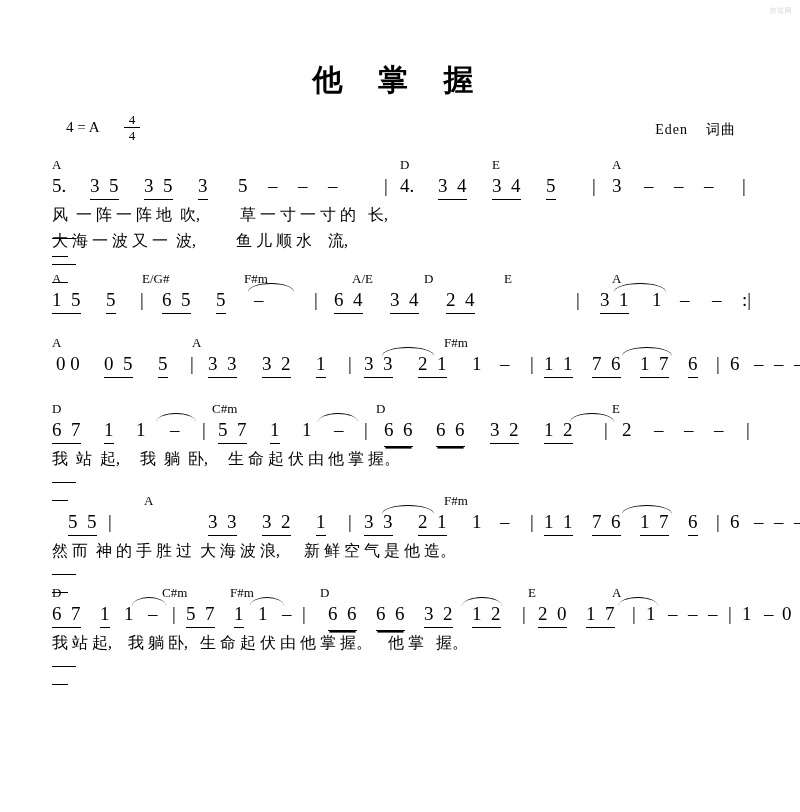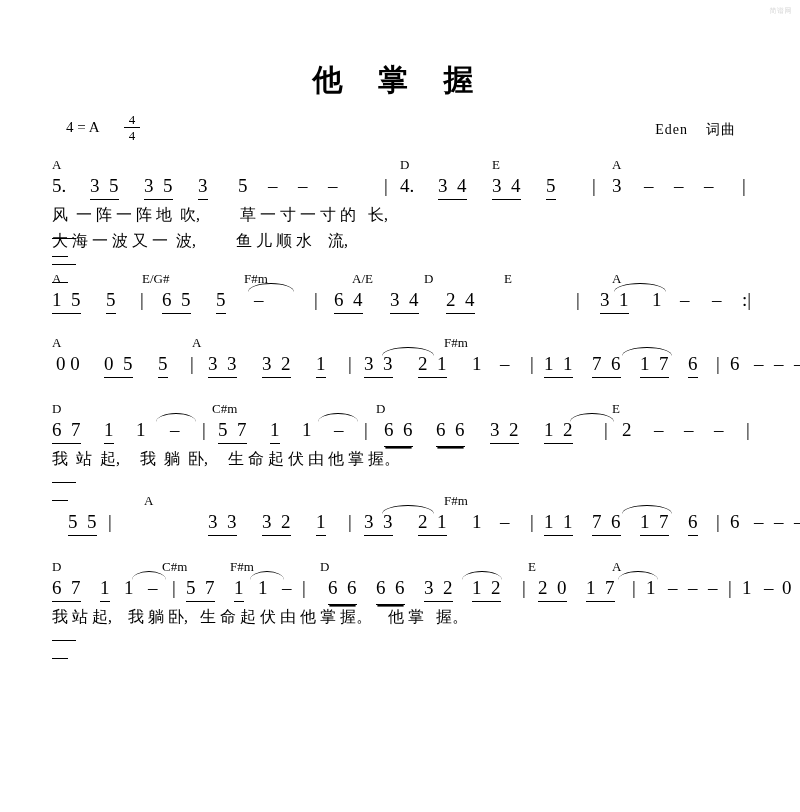--- a/index.html
+++ b/index.html
@@ -322,20 +322,23 @@
       <span class="n" style="left:478px;">|</span>
       <span class="n underline1" style="left:492px;">1&nbsp;&nbsp;1</span>
       <span class="n underline1" style="left:540px;">7&nbsp;&nbsp;6</span>
       <span class="n underline1" style="left:588px;">1&nbsp;&nbsp;7</span>
       <span class="n underline1" style="left:636px;">6</span>
       <span class="n" style="left:664px;">|</span>
       <span class="n" style="left:678px;">6</span>
       <span class="n" style="left:702px;">–</span>
       <span class="n" style="left:722px;">–</span>
       <span class="n" style="left:742px;">–</span>
+    </div>
+    <div class="lyric">
+      <span style="left:0px;">然 而  神 的 手 胜 过  大 海 波 浪,      新 鲜 空 气 是 他 造。</span>
     </div>
   </div>
 
   <div class="system" style="margin-top:18px;">
     <div class="chords">
       <span style="left:0px;">D</span>
       <span style="left:110px;">C#m</span>
       <span style="left:178px;">F#m</span>
       <span style="left:268px;">D</span>
       <span style="left:476px;">E</span>

